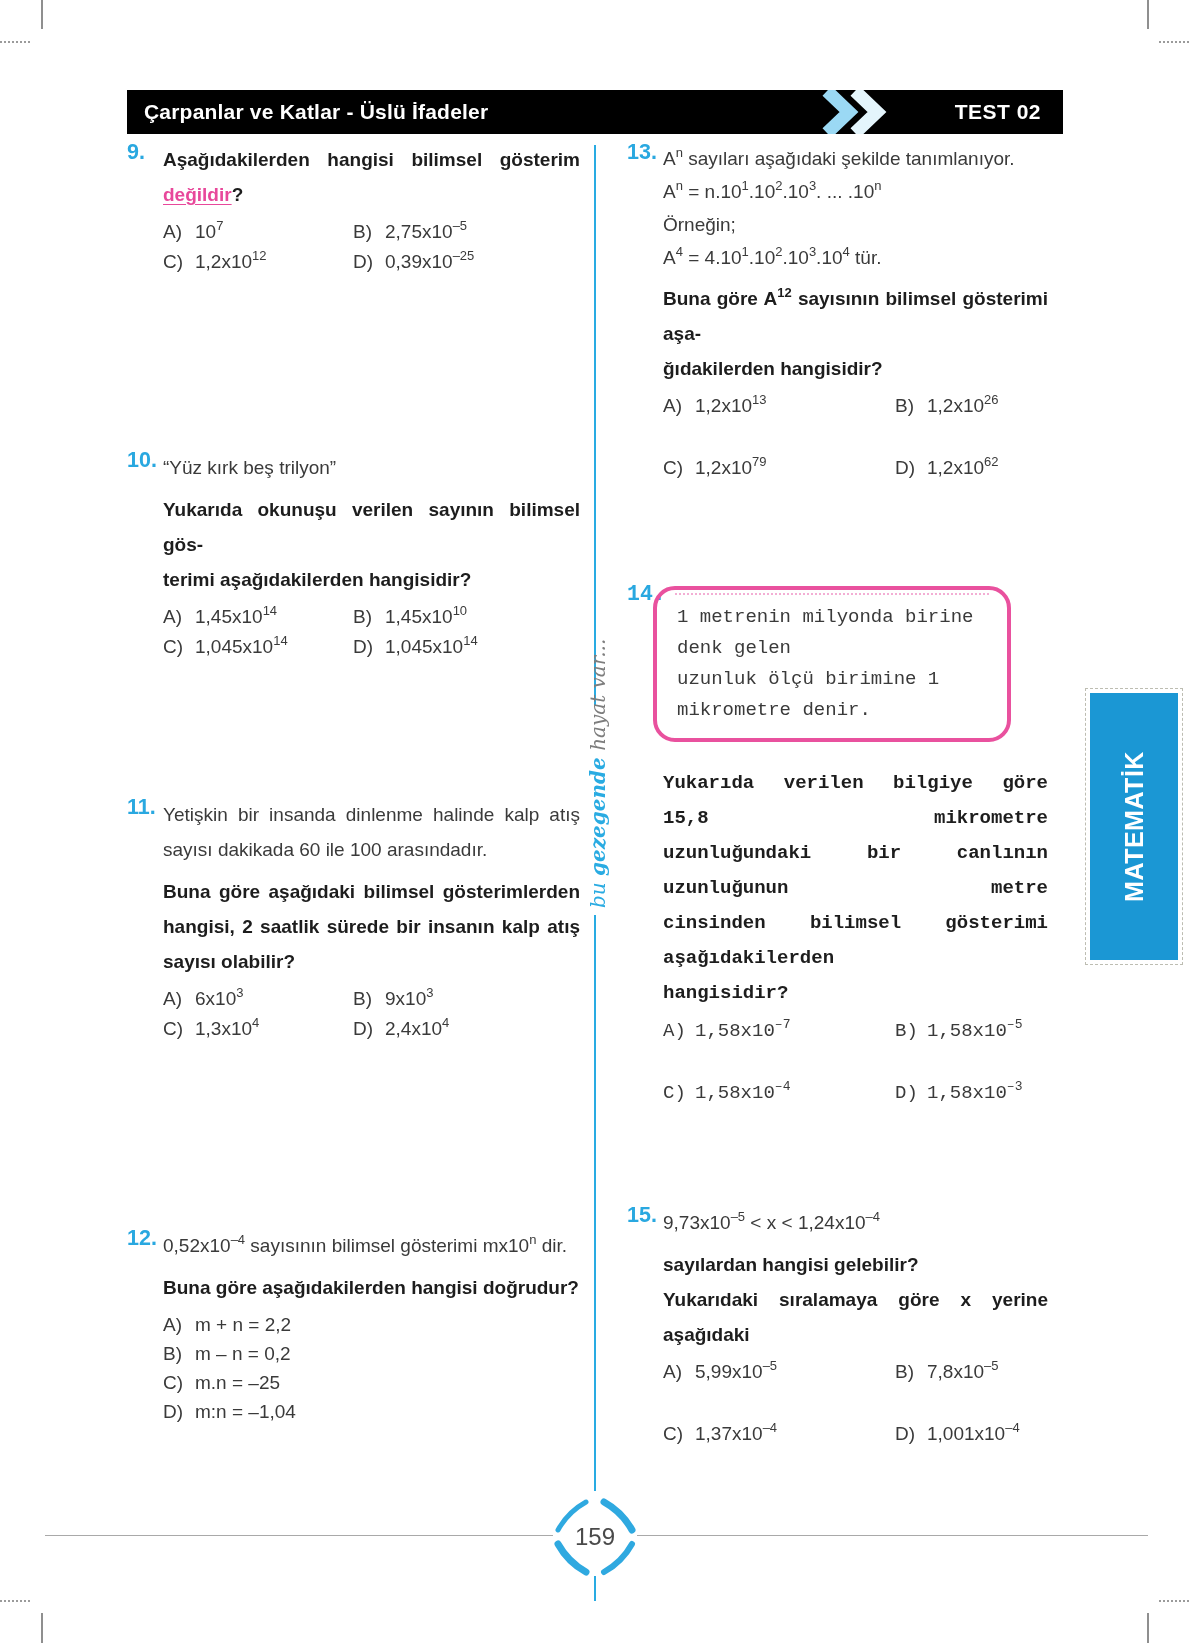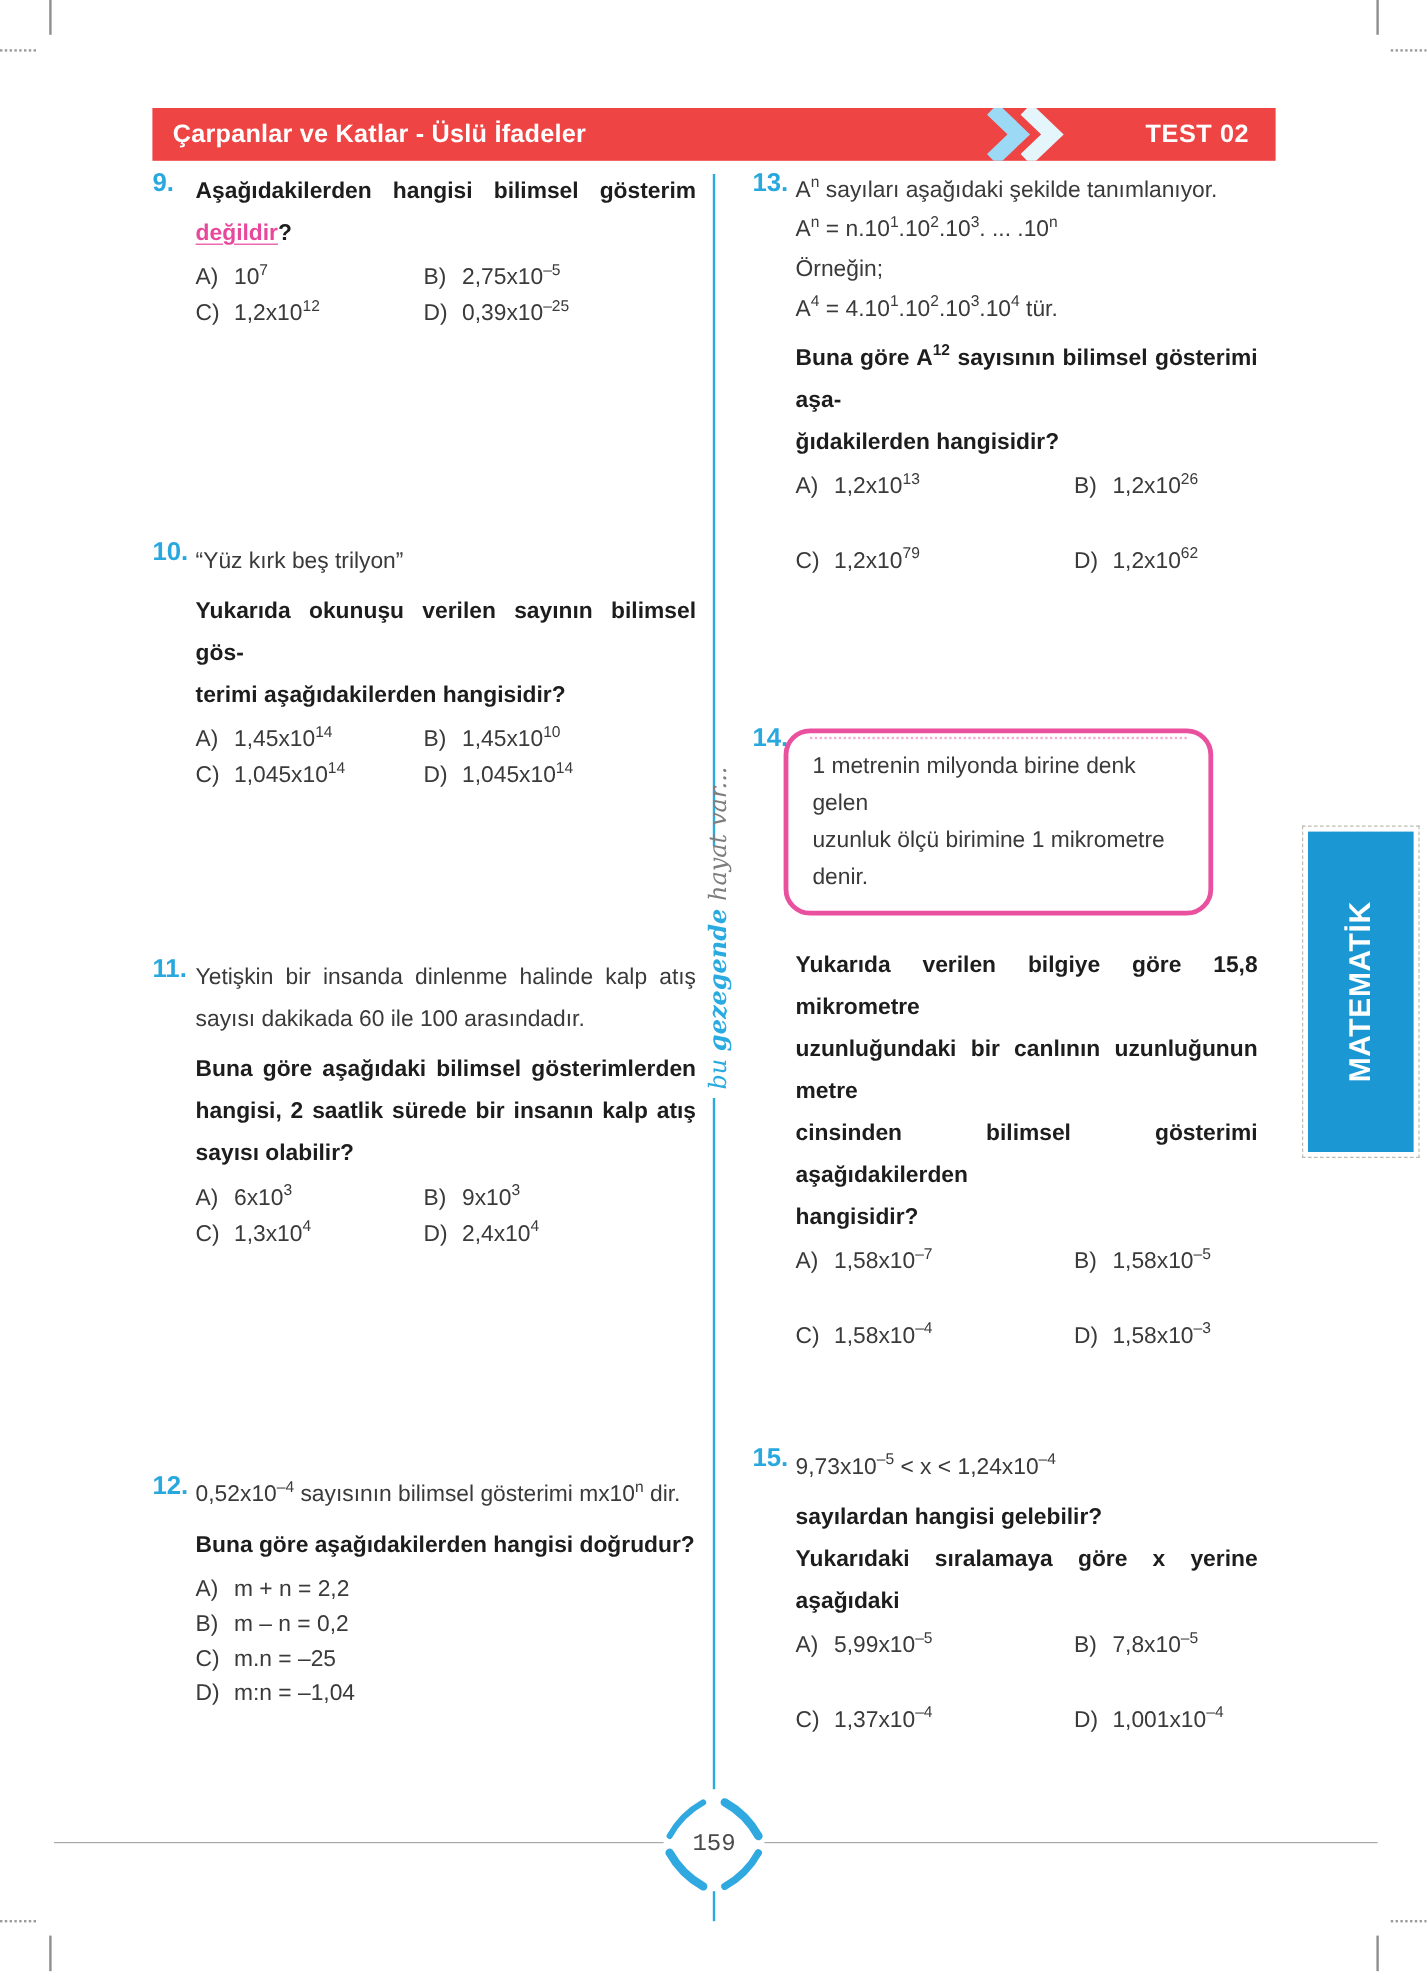--- a/index.html
+++ b/index.html
@@ -65,37 +65,37 @@
     line-height:31px; color:#3a3a3a; font-weight:normal; font-size:19px;
   }
   .infobox::before { content:""; position:absolute; top:3px; left:18px; right:18px;
     border-top:2px dotted #f3aed4; }
 
   
   .frule { position:absolute; top:1535px; height:1px; background:#a9a9a9; }
   .fdiamond { position:absolute; left:549px; top:1491px; width:92px; height:92px; }
   .fpage { position:absolute; left:549px; top:1491px; width:92px; height:92px;
     display:flex; align-items:center; justify-content:center;
-    font-size:20px; color:#4a4a4a; font-family:Liberation Mono, monospace; }
+    font-size:24px; color:#4a4a4a; font-family:Liberation Sans, sans-serif; }
 </style>
 </head>
 <body>
 
 <div class="page">
 
   <div class="cmark" style="left:41px; top:0; width:2px; height:29px;"></div>
   <div class="cmark-dash" style="left:0; top:41px; width:30px;"></div>
   <div class="cmark" style="left:1147px; top:0; width:2px; height:29px;"></div>
   <div class="cmark-dash" style="left:1159px; top:41px; width:30px;"></div>
   <div class="cmark-dash" style="left:0; top:1600px; width:30px;"></div>
   <div class="cmark" style="left:41px; top:1613px; width:2px; height:30px;"></div>
   <div class="cmark-dash" style="left:1159px; top:1600px; width:30px;"></div>
   <div class="cmark" style="left:1147px; top:1613px; width:2px; height:30px;"></div>
 
-  <div class="header-bar" style="background:#ef4444;">
+  <div class="header-bar" style="background:#000000;">
     <span class="header-title">Çarpanlar ve Katlar - Üslü İfadeler</span>
     <span class="header-chevrons">
       <svg width="84" height="44" viewBox="0 0 84 44">
         <polyline points="8,1 30,22 8,43" stroke="#9bd9f4" stroke-width="13" fill="none"></polyline>
         <polyline points="36,1 58,22 36,43" stroke="#e4f5fc" stroke-width="13" fill="none"></polyline>
       </svg>
     </span>
     <span class="header-test">TEST 02</span>
   </div>
 
@@ -192,21 +192,21 @@
       </p>
       <div class="opts grid2r">
         <div class="opt"><span class="olabel">A)</span><span>1,2x10<sup>13</sup></span></div>
         <div class="opt"><span class="olabel">B)</span><span>1,2x10<sup>26</sup></span></div>
         <div class="opt"><span class="olabel">C)</span><span>1,2x10<sup>79</sup></span></div>
         <div class="opt"><span class="olabel">D)</span><span>1,2x10<sup>62</sup></span></div>
       </div>
     </div>
   </section>
 
-  <section class="q q-right" style="top:605px;">
+  <section class="q q-right" style="top:584px;font-family:Liberation Mono, monospace;">
     <span class="qnum" style="color:#29a8e0;">14.</span>
     <div class="qbody">
       <div class="infobox">
         <span class="line">1 metrenin milyonda birine denk gelen</span>
         <span class="line">uzunluk ölçü birimine 1 mikrometre denir.</span>
       </div>
       <p class="stem">
         <span class="line jline">Yukarıda verilen bilgiye göre 15,8 mikrometre</span>
         <span class="line jline">uzunluğundaki bir canlının uzunluğunun metre</span>
         <span class="line jline">cinsinden bilimsel gösterimi aşağıdakilerden</span>

